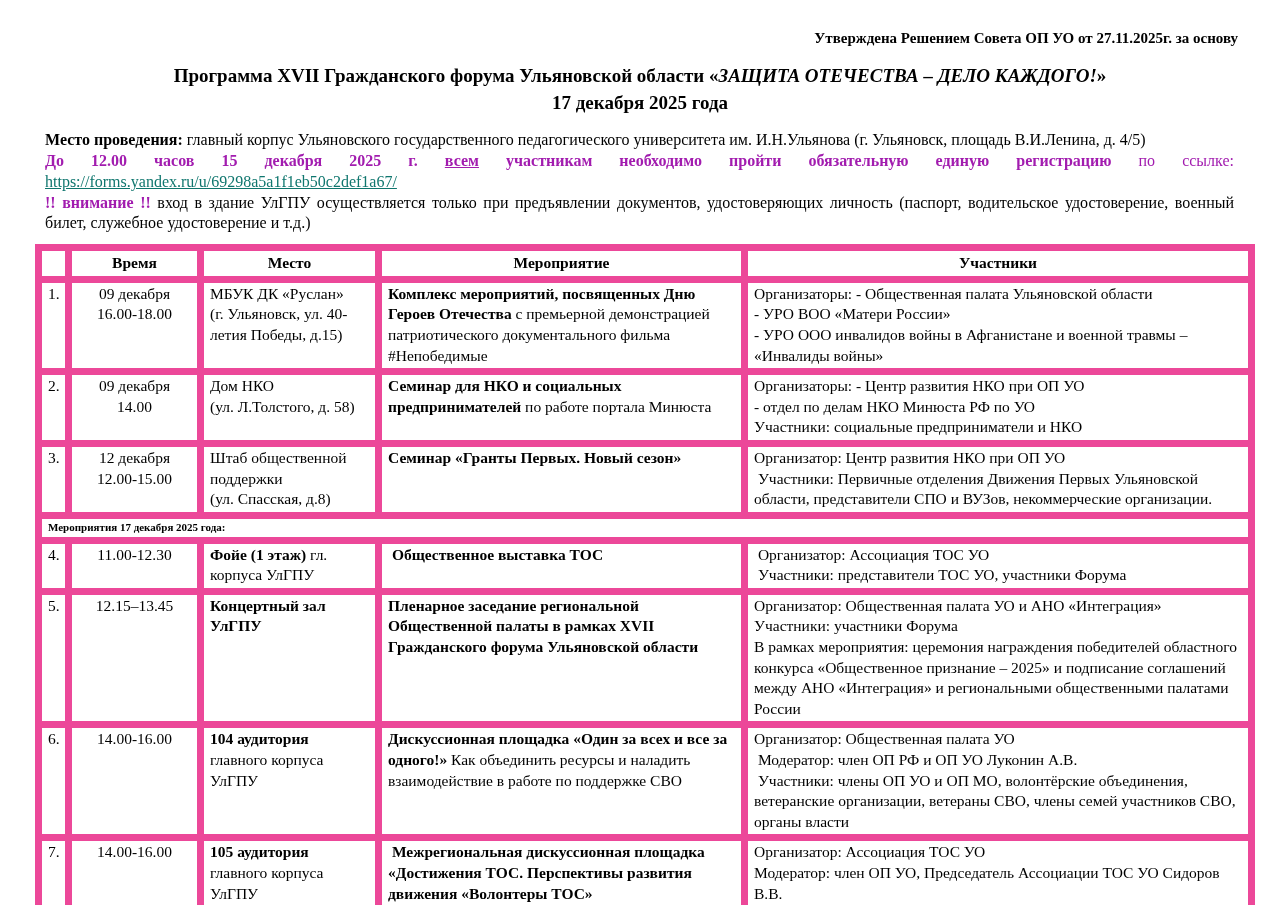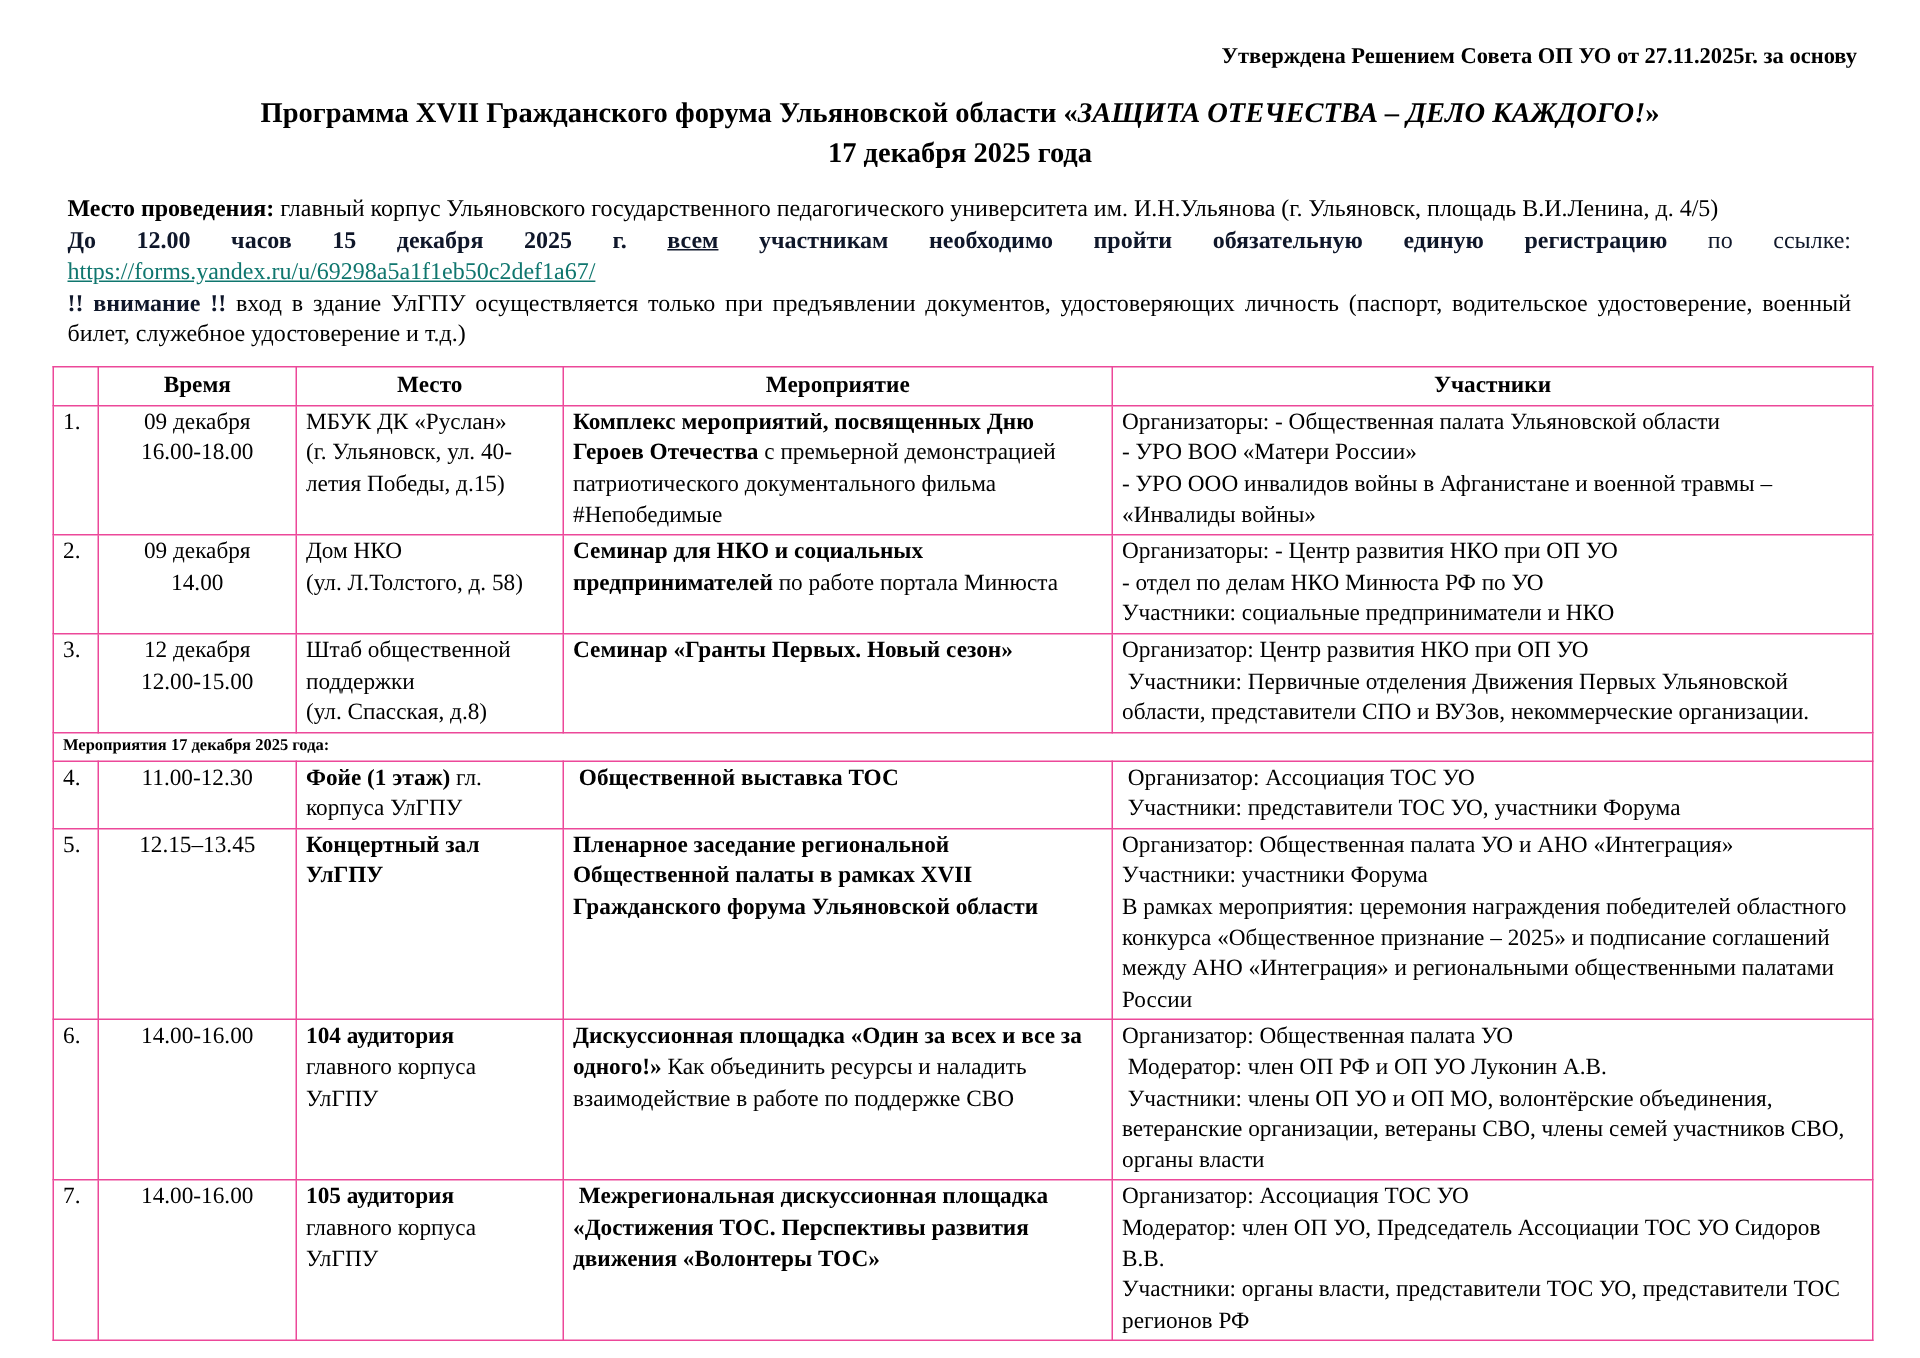--- a/index.html
+++ b/index.html
@@ -26,34 +26,34 @@
     line-height:1.4;
   }
   .title-emphasis { font-style:italic; }
   .intro {
     margin:14px 46px 0 45px;
     font-size:16px;
     line-height:1.3;
     text-align:justify;
   }
   .intro p { margin:0; }
-  .red { color:#0f172a; }
+  .red { color:#a21caf; }
   .bold { font-weight:bold; }
   .u { text-decoration:underline; }
   .link { color:#0f766e; text-decoration:underline; cursor:pointer; }
   table.program {
     border-collapse:collapse;
     table-layout:fixed;
     width:1213px;
     margin:10px 0 0 35px;
     font-size:15.5px;
     line-height:1.33;
   }
   table.program th, table.program td {
-    border:1px solid #ec4899;
+    border:7px solid #ec4899;
     vertical-align:top;
     padding:1px 6px 2px 6px;
     white-space:pre-wrap;
     overflow:hidden;
   }
   table.program th { font-weight:bold; text-align:center; padding:2px 4px; }
   td.col-num { text-align:left; padding-left:4px; padding-right:2px; }
   td.col-time { text-align:center; }
   .b { font-weight:bold; }
   td.section-cell {
@@ -135,21 +135,21 @@
           <td class="col-participants"><span>Организатор: Центр развития НКО при ОП УО
  Участники: Первичные отделения Движения Первых Ульяновской области, представители СПО и ВУЗов, некоммерческие организации.</span></td>
         </tr>
         <tr>
           <td colspan="5" class="section-cell">Мероприятия 17 декабря 2025 года:</td>
         </tr>
         <tr>
           <td class="col-num"><span>4.</span></td>
           <td class="col-time"><span>11.00-12.30</span></td>
           <td class="col-place"><span class="b">Фойе (1 этаж)</span><span> гл. корпуса УлГПУ</span></td>
-          <td class="col-event"><span class="b"> Общественной выставка ТОС</span></td>
+          <td class="col-event"><span class="b"> Общественное выставка ТОС</span></td>
           <td class="col-participants"><span> Организатор: Ассоциация ТОС УО
  Участники: представители ТОС УО, участники Форума</span></td>
         </tr>
         <tr>
           <td class="col-num"><span>5.</span></td>
           <td class="col-time"><span>12.15–13.45</span></td>
           <td class="col-place"><span class="b">Концертный зал УлГПУ</span></td>
           <td class="col-event"><span class="b">Пленарное заседание региональной Общественной палаты в рамках XVII Гражданского форума Ульяновской области</span></td>
           <td class="col-participants"><span>Организатор: Общественная палата УО и АНО «Интеграция»
 Участники: участники Форума

